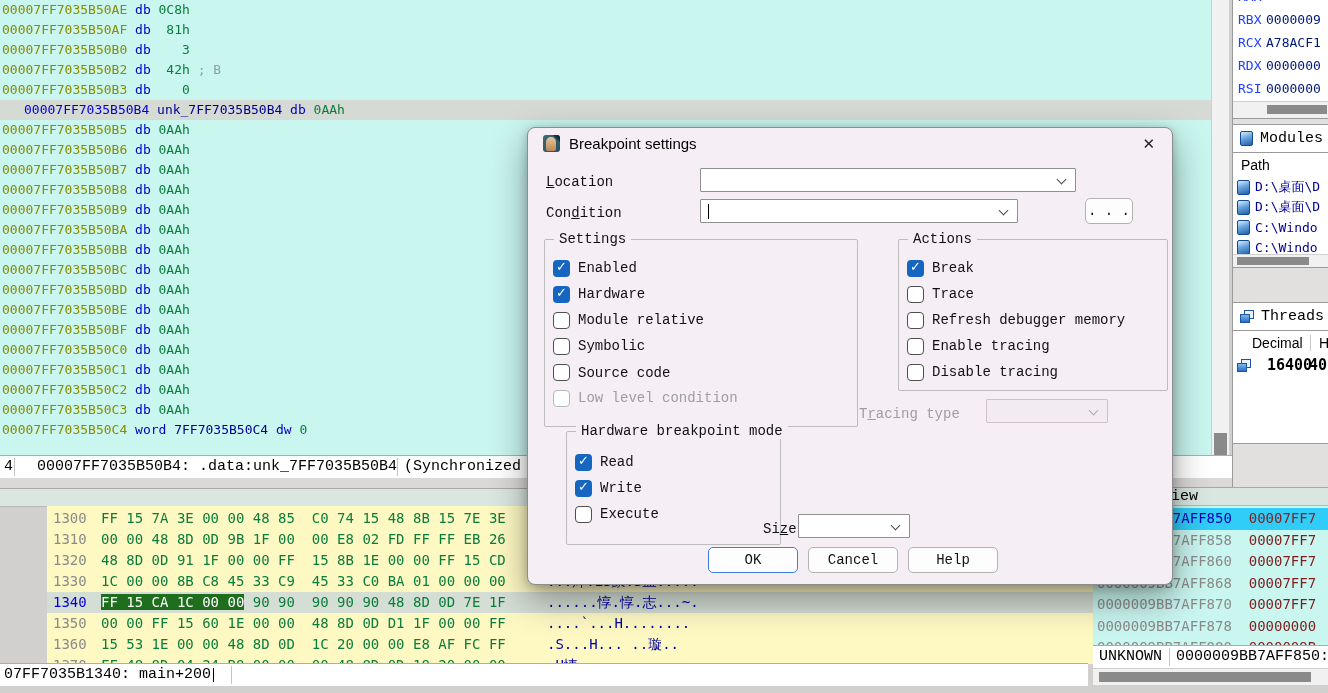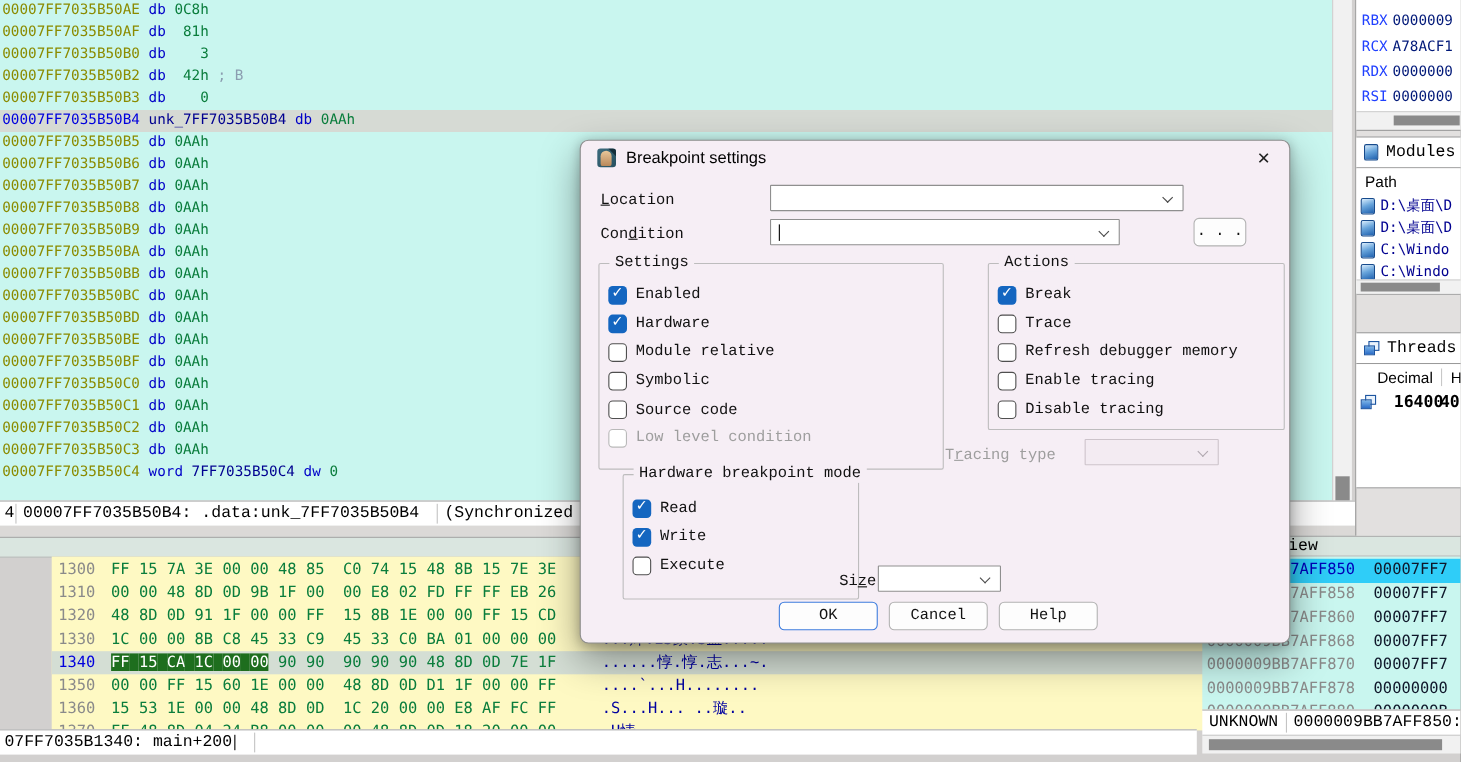--- a/index.html
+++ b/index.html
@@ -5,21 +5,21 @@
   * { margin:0; padding:0; box-sizing:content-box; }
   html,body { background:#6b6b6b; }
   #app { position:relative; width:1328px; height:693px; background:#d2d0cf; overflow:hidden;
          font-family:"DejaVu Sans Mono", monospace; cursor:default; }
 
   
   #disasm { position:absolute; left:0; top:0; width:1211px; height:455px; background:#c9f6ef; overflow:hidden; }
   .drow { height:20px; line-height:20px; font-size:13px; white-space:pre; padding-left:2px; }
   .drow.hl { background:#d6dad4; }
   .a { color:#8b8b00; }
-  .drow.hl .a { color:#0000dd; }
+  .drow.hl .a { color:#0000dd;margin-left:22px; }
   .k { color:#0000c8; }
   .v { color:#0a7d3c; }
   .n { color:#000090; }
   .c { color:#8b9db0; }
 
   #dscroll { position:absolute; left:1211px; top:0; width:17px; height:477px; background:#f1f1f1; border-left:1px solid #cfcfcf; }
   .thumb { position:absolute; left:2px; top:433px; width:13px; height:36px; background:#8a8a8a; }
   .thumb2 { position:absolute; background:#8a8a8a; }
 
   .statusbar { position:absolute; background:#ffffff; border-top:1px solid #adadad; height:22px; line-height:22px;
@@ -47,21 +47,21 @@
   
   #stackpanel { position:absolute; left:1093px; top:487px; width:235px; height:197px; }
   .sp-title { position:relative; height:17px; background:#dae6e0; border-top:1px solid #a8a8a8; border-bottom:1px solid #b8b8b8;
               font-family:"Liberation Mono", monospace; font-size:15px; line-height:17px; overflow:hidden; }
   .sp-title-text { position:absolute; left:15px; white-space:pre; }
   .sp-rows { position:relative; height:137px; background:#c9f6ef; overflow:hidden; padding-top:2px; }
   .srow { height:21.5px; line-height:21.5px; font-size:14px; white-space:pre; }
   .srow.hl { background:#2fcdf8; }
   .sa { color:#8a8a8a; padding-left:4px; }
   .srow.hl .sa { color:#0000b8; }
-  .sv { color:#0f172a;text-align:right; }
+  .sv { color:#7f1d1d;text-align:right; }
   .sp-status { position:relative; height:22px; background:#fff; border-top:1px solid #adadad; line-height:22px;
                font-family:"Liberation Mono", monospace; font-size:15px; overflow:hidden; }
   .sp-scroll { position:relative; height:16px; background:#f1f1f1; border-top:1px solid #cfcfcf; }
 
   
   #sidebar { position:absolute; left:1232px; top:0; width:96px; height:487px; background:#e2e0df; border-left:1px solid #9a9a9a; }
   #sidebar > div { position:absolute; left:0; width:96px; }
   #regs { top:0; height:101px; background:#fff; overflow:hidden; }
   .rrow { height:23px; line-height:23px; font-size:13px; white-space:pre; }
   .rrow:first-child { margin-top:-15px; }
@@ -167,21 +167,21 @@
       <div class="drow"><span class="a">00007FF7035B50C3</span><span class="k"> db </span><span class="v">0AAh</span></div>
       <div class="drow"><span class="a">00007FF7035B50C4</span><span class="k"> word </span><span class="n">7FF7035B50C4</span><span class="k"> dw </span><span class="v">0</span></div>
     </div>
   <div id="dscroll">
     <div class="thumb"></div>
   </div>
 
   <div id="dstatus" class="statusbar">
     <span class="st" style="left:4px">4</span>
     <div class="vsep" style="left:14px"></div>
-    <span class="st" style="left:21px">00007FF7035B50B4: .data:unk_7FF7035B50B4</span>
+    <span class="st" style="left:37px">00007FF7035B50B4: .data:unk_7FF7035B50B4</span>
     <div class="vsep" style="left:397px"></div>
     <span class="st" style="left:404px">(Synchronized wi</span>
   </div>
 
   <div id="splitter"></div>
 
   <div id="hextitle"></div>
   <div id="hexrows">
       <div class="hrow"><span class="ha">1300</span><span><span class="hb">FF</span><span class="hb"> </span><span class="hb">15</span><span class="hb"> </span><span class="hb">7A</span><span class="hb"> </span><span class="hb">3E</span><span class="hb"> </span><span class="hb">00</span><span class="hb"> </span><span class="hb">00</span><span class="hb"> </span><span class="hb">48</span><span class="hb"> </span><span class="hb">85</span><span class="hb">  </span><span class="hb">C0</span><span class="hb"> </span><span class="hb">74</span><span class="hb"> </span><span class="hb">15</span><span class="hb"> </span><span class="hb">48</span><span class="hb"> </span><span class="hb">8B</span><span class="hb"> </span><span class="hb">15</span><span class="hb"> </span><span class="hb">7E</span><span class="hb"> </span><span class="hb">3E</span></span><span class="asc">..</span></div>
       <div class="hrow"><span class="ha">1310</span><span><span class="hb">00</span><span class="hb"> </span><span class="hb">00</span><span class="hb"> </span><span class="hb">48</span><span class="hb"> </span><span class="hb">8D</span><span class="hb"> </span><span class="hb">0D</span><span class="hb"> </span><span class="hb">9B</span><span class="hb"> </span><span class="hb">1F</span><span class="hb"> </span><span class="hb">00</span><span class="hb">  </span><span class="hb">00</span><span class="hb"> </span><span class="hb">E8</span><span class="hb"> </span><span class="hb">02</span><span class="hb"> </span><span class="hb">FD</span><span class="hb"> </span><span class="hb">FF</span><span class="hb"> </span><span class="hb">FF</span><span class="hb"> </span><span class="hb">EB</span><span class="hb"> </span><span class="hb">26</span></span><span class="asc">..</span></div>

